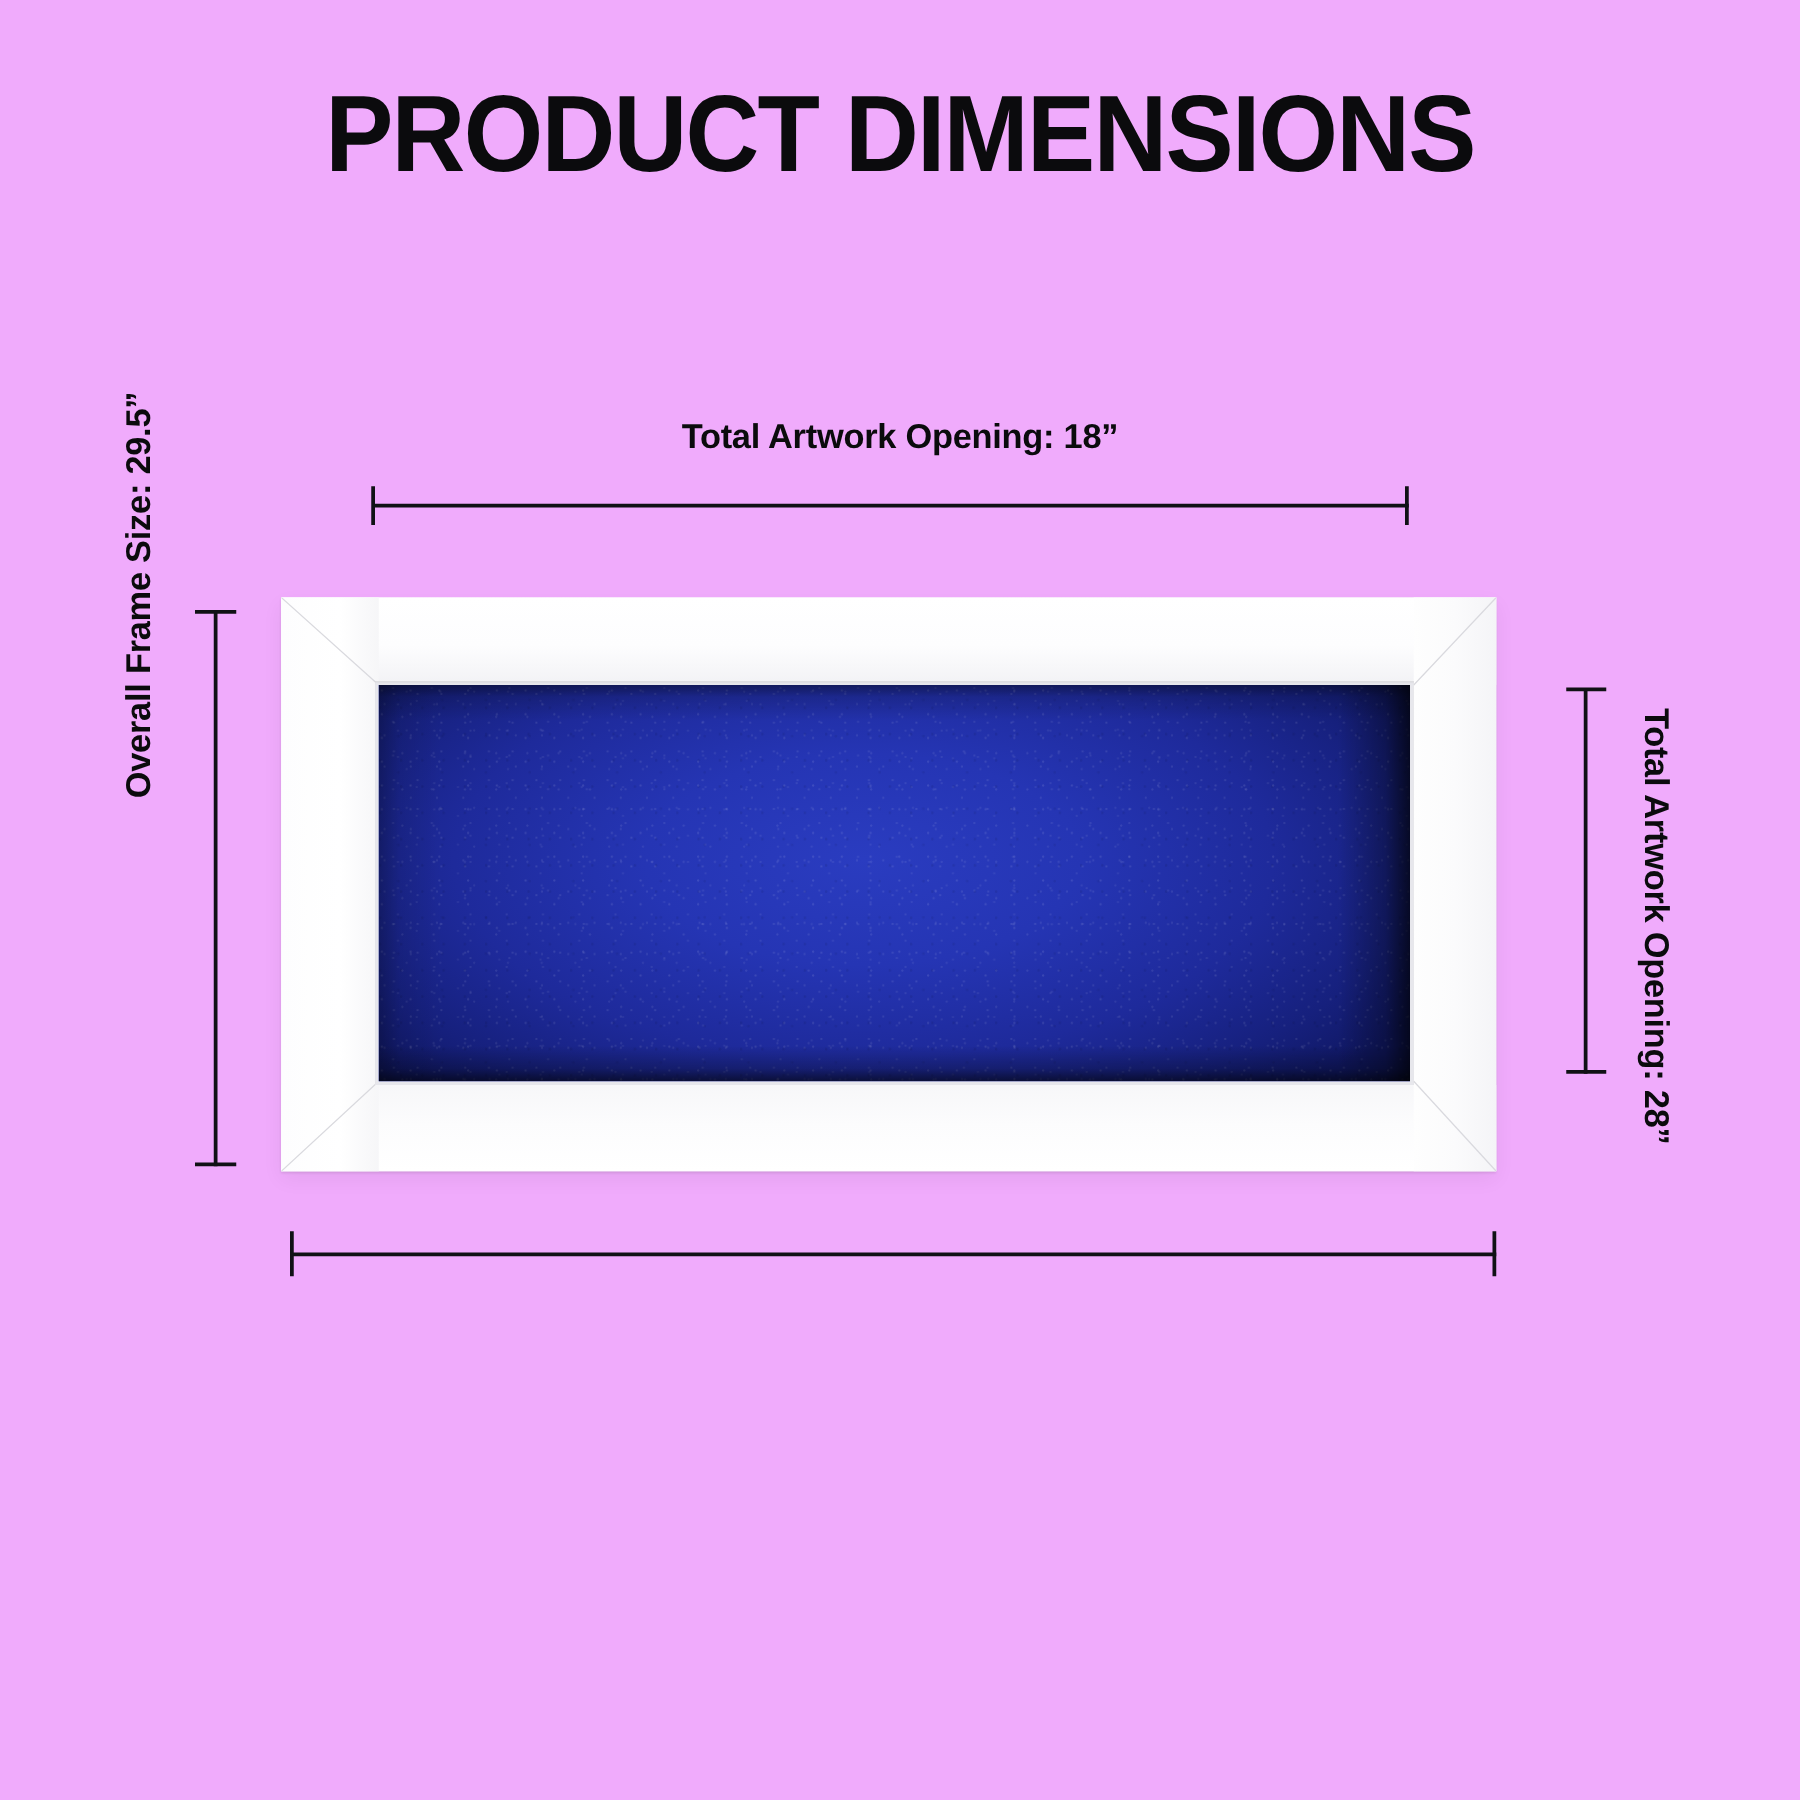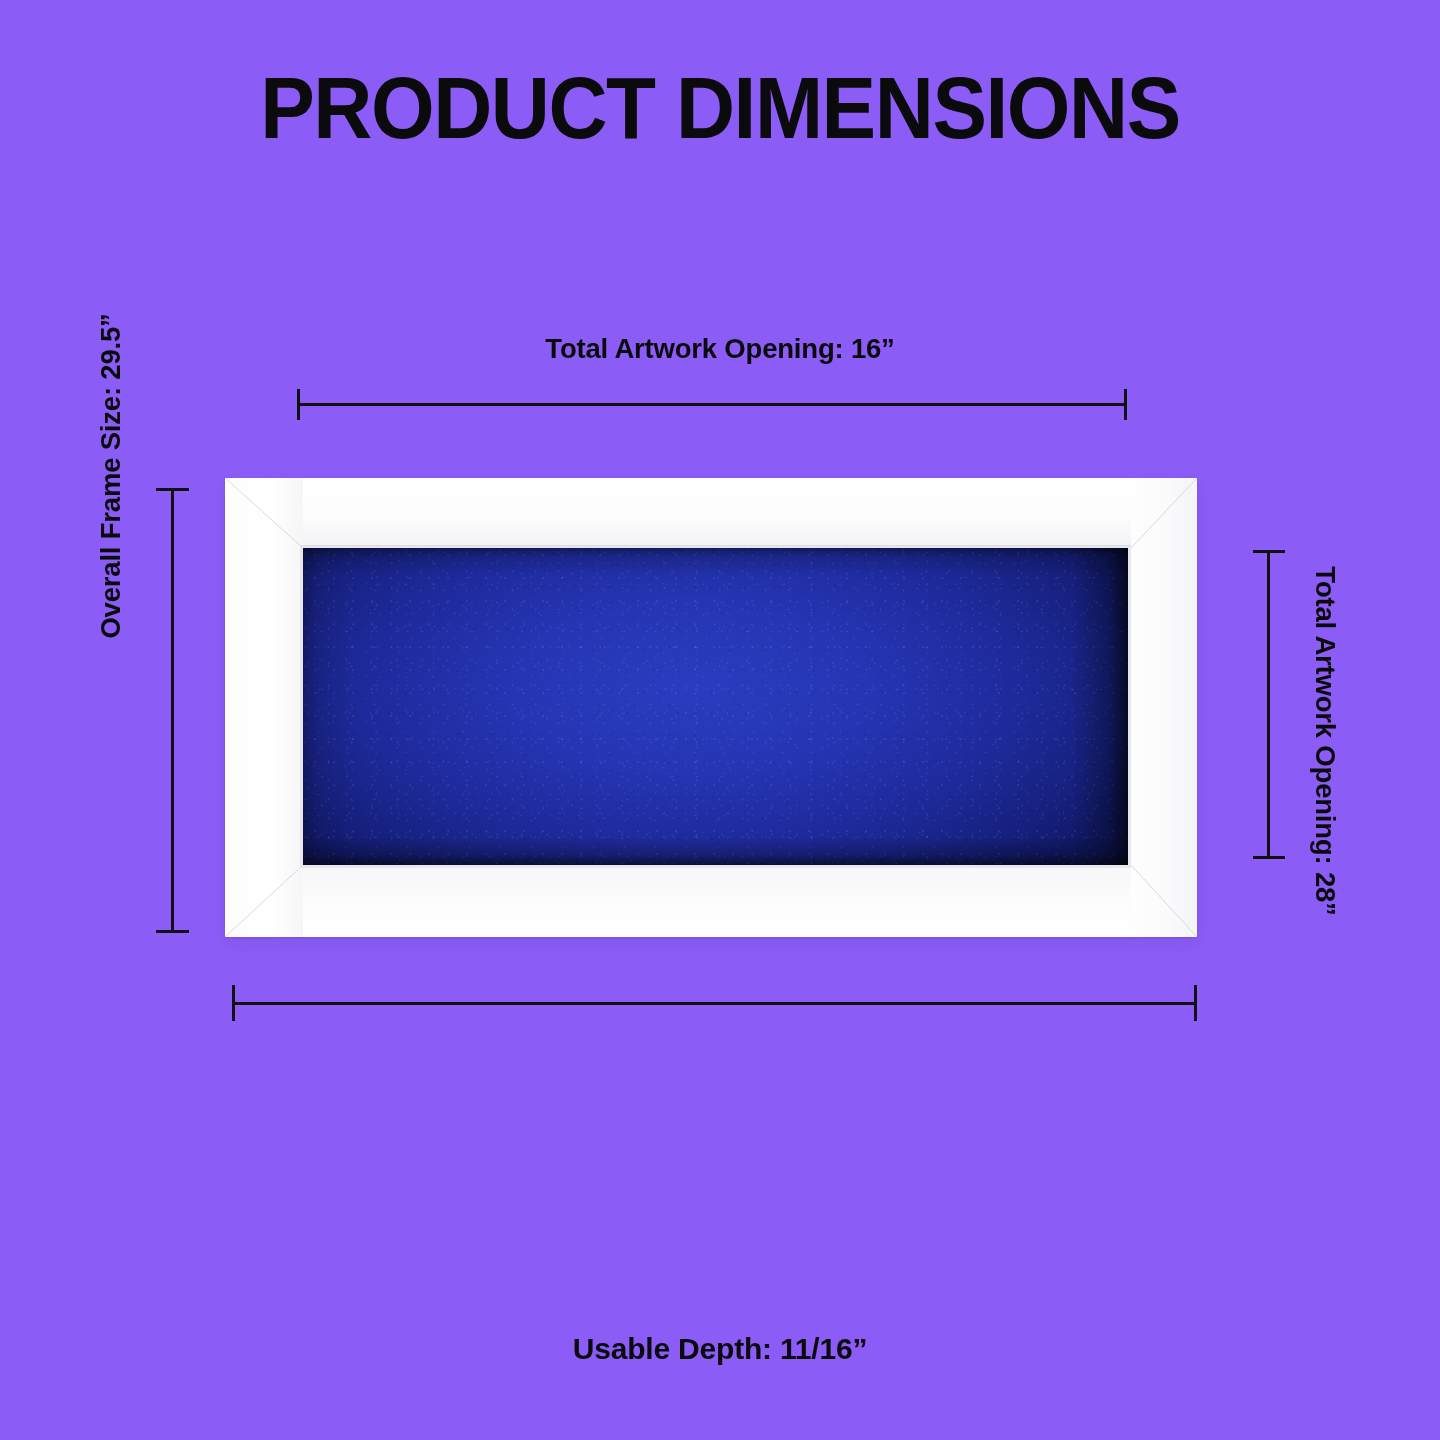--- a/index.html
+++ b/index.html
@@ -7,21 +7,21 @@
     padding: 0;
     background: #ffffff;
   }
   body {
     font-family: "Liberation Sans", sans-serif;
   }
   #stage {
     position: relative;
     width: 1440px;
     height: 1440px;
-    background: #8b5cf6;
+    background: #f0abfc;
     overflow: hidden;
   }
 
   
   #page-title {
     position: absolute;
     left: 0;
     top: 62px;
     width: 1440px;
     text-align: center;
@@ -240,21 +240,21 @@
       linear-gradient(90deg,  rgba(0,0,0,0.26) 0%, rgba(0,0,0,0.08) 2%,   rgba(0,0,0,0) 6%);
   }
 </style>
 </head>
 <body>
 
 <div id="stage">
 
   <div id="page-title">PRODUCT DIMENSIONS</div>
 
-  <div class="dim-label" id="top-dim-label">Total Artwork Opening: 16”</div>
+  <div class="dim-label" id="top-dim-label">Total Artwork Opening: 18”</div>
   <div class="dim-line-h" id="top-dim-line"></div>
   <div class="tick-v" id="top-tick-left"></div>
   <div class="tick-v" id="top-tick-right"></div>
 
   <div class="dim-line-v" id="left-dim-line"></div>
   <div class="tick-h" id="left-tick-top"></div>
   <div class="tick-h" id="left-tick-bottom"></div>
   <div class="dim-label" id="left-dim-label">Overall Frame Size: 29.5”</div>
 
   <div class="dim-line-v" id="right-dim-line"></div>
@@ -283,15 +283,14 @@
         <div id="velvet-speckle"></div>
         <div id="velvet-depth-shadow"></div>
       </div>
     </div>
   </div>
 
   <div class="dim-line-h" id="bottom-dim-line"></div>
   <div class="tick-v" id="bottom-tick-left"></div>
   <div class="tick-v" id="bottom-tick-right"></div>
 
-  <div class="dim-label" id="depth-note">Usable Depth: 11/16”</div>
 
 </div>
 
 </body></html>

